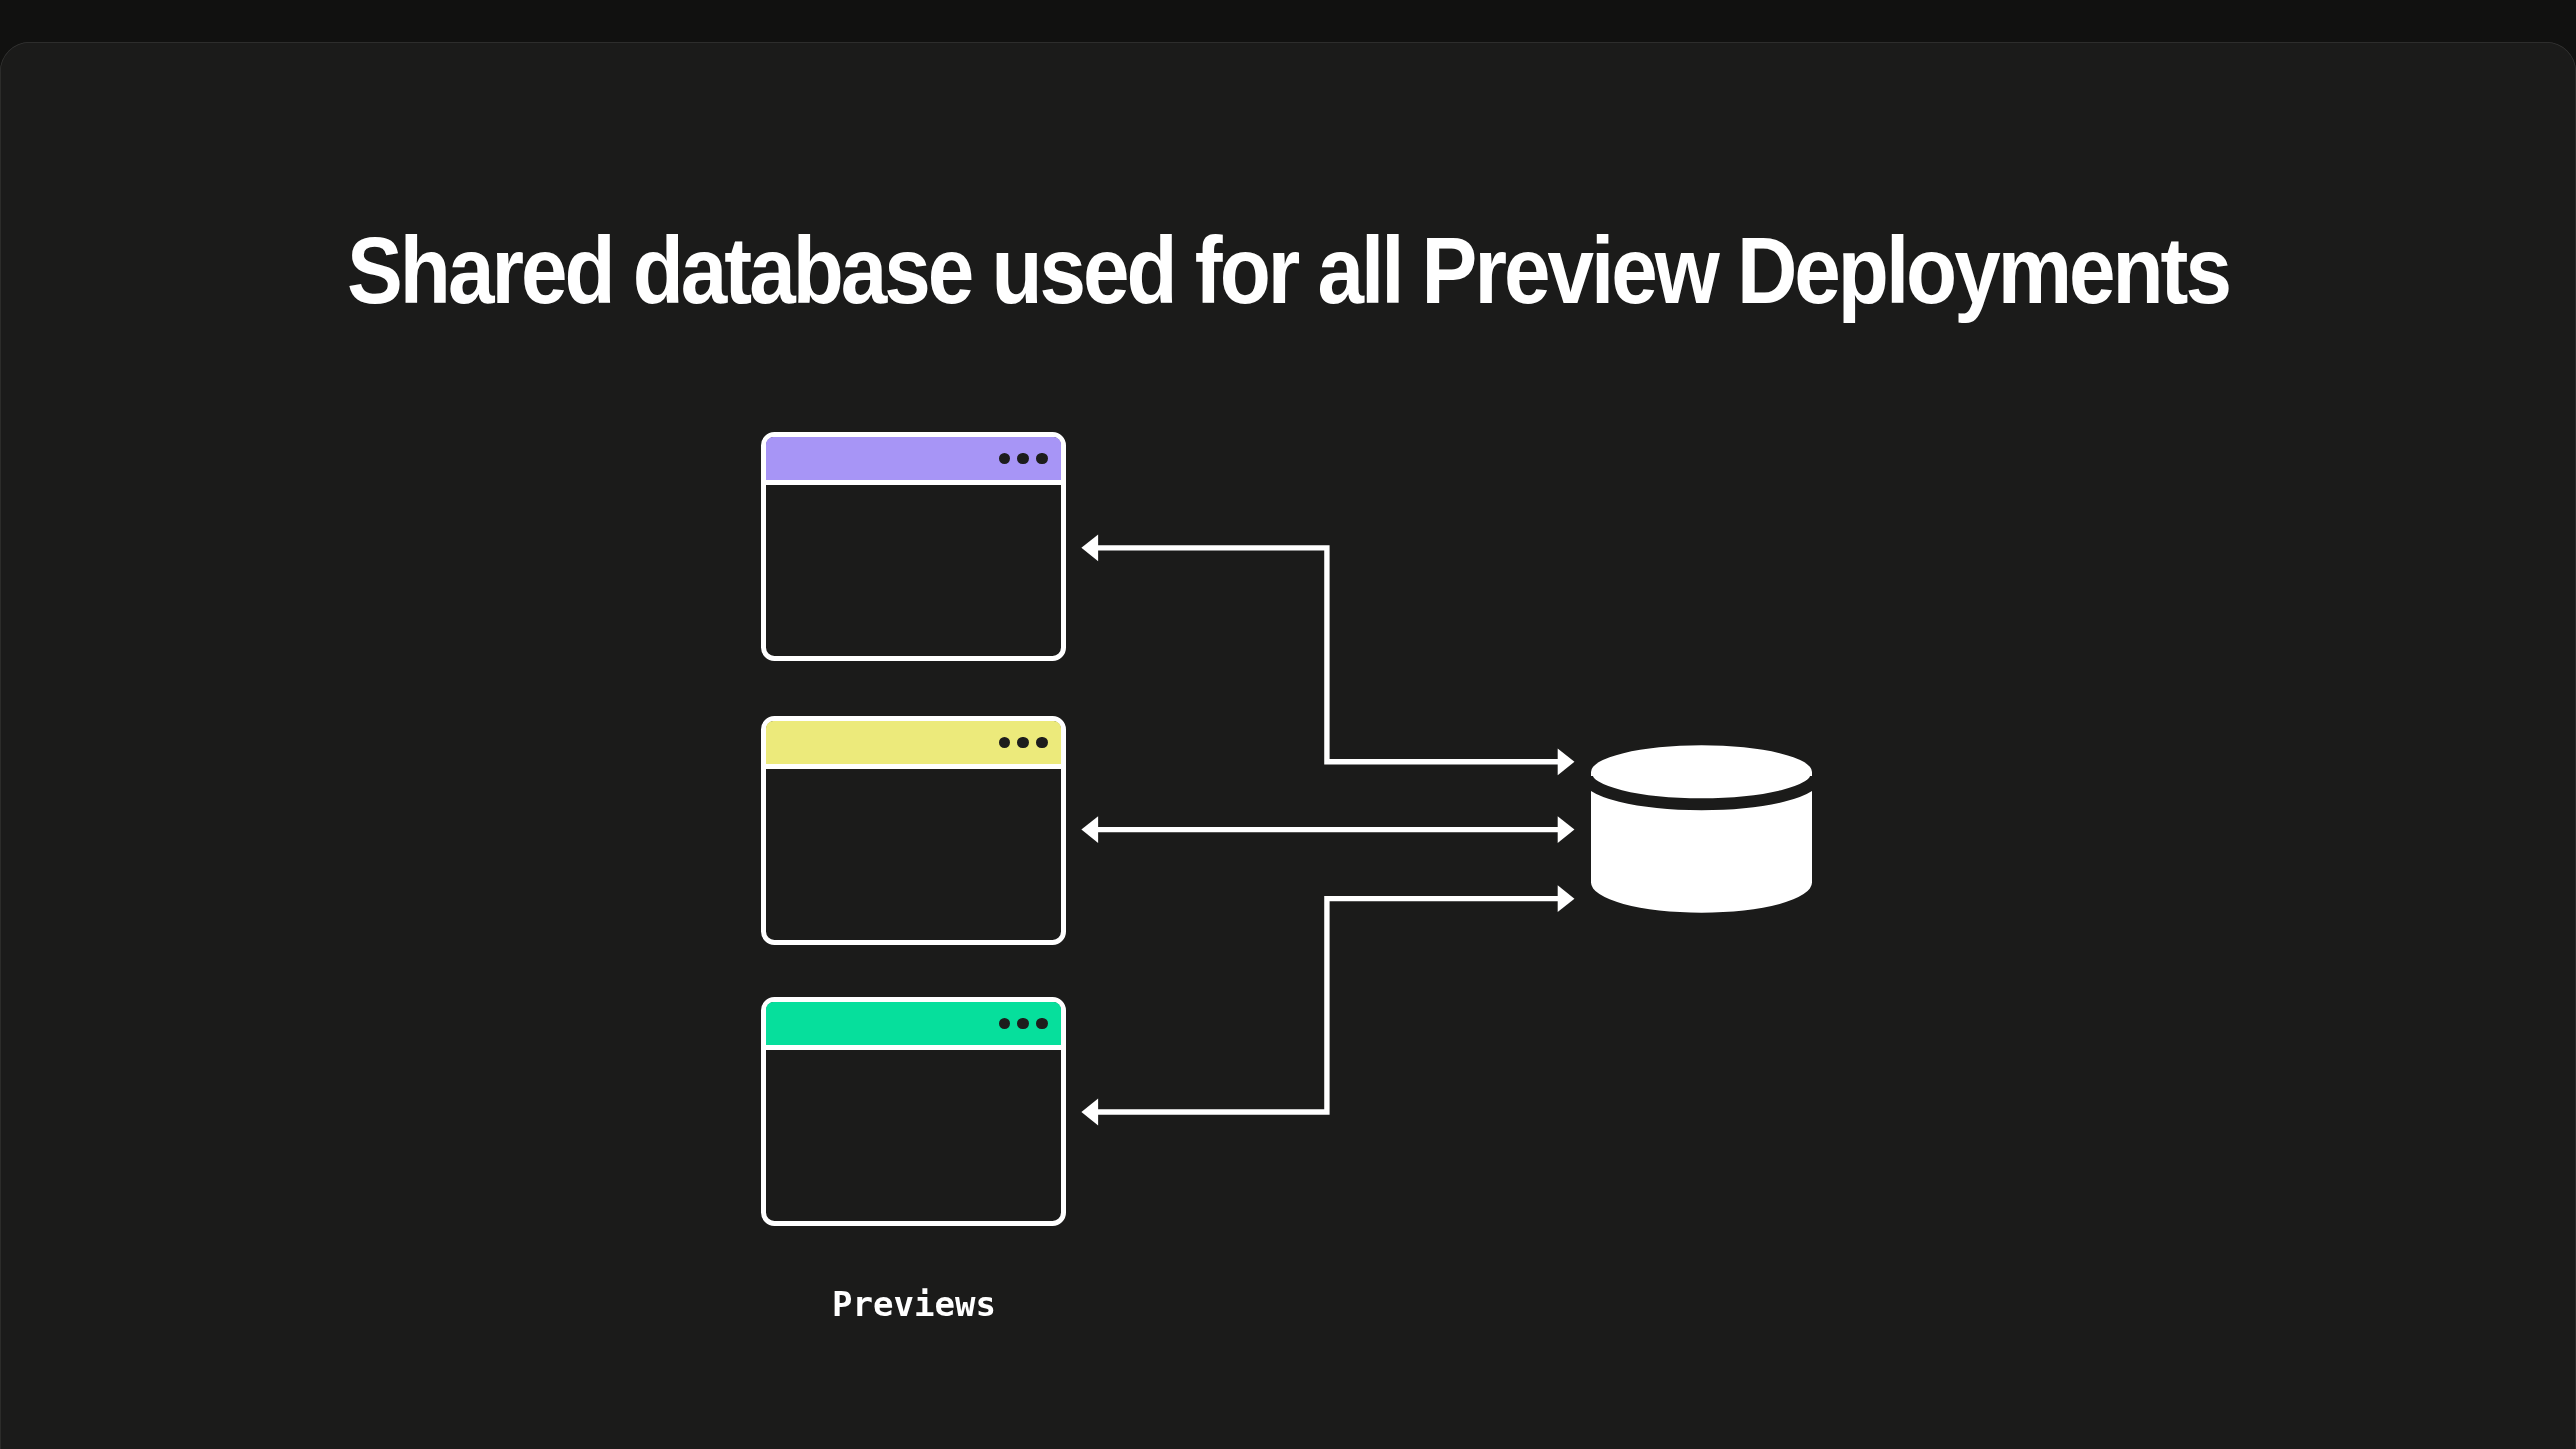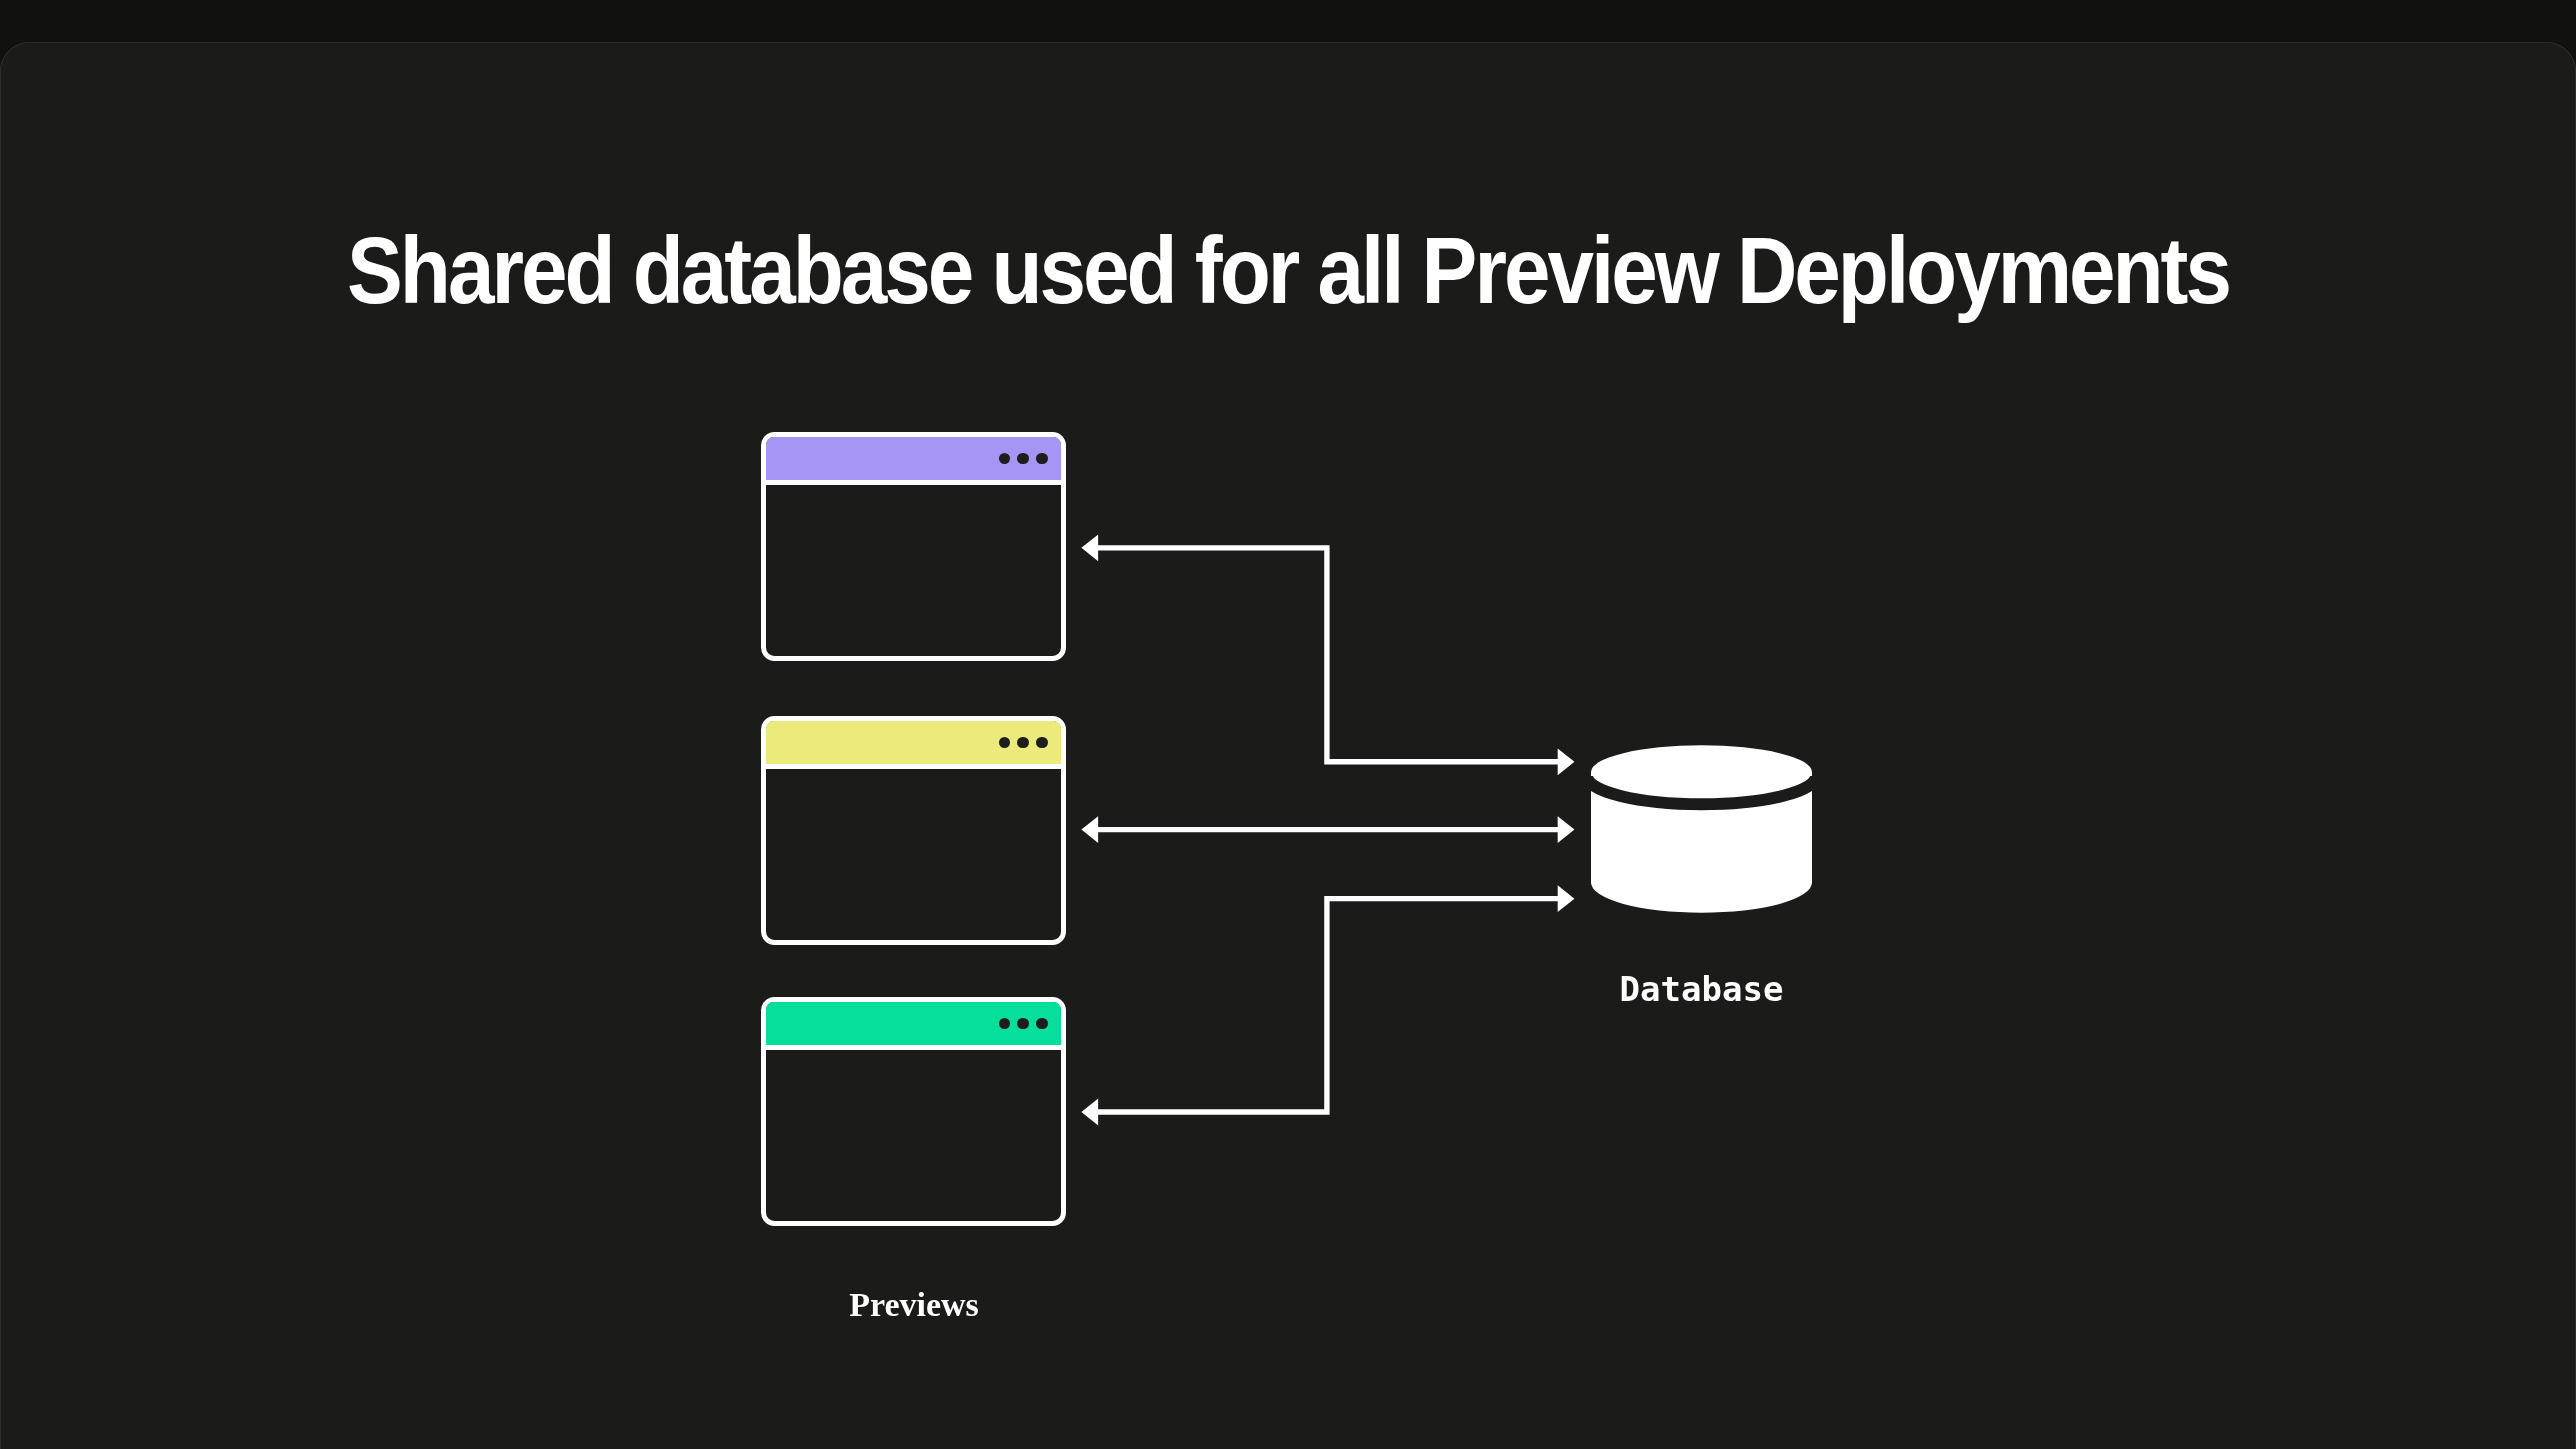--- a/index.html
+++ b/index.html
@@ -73,21 +73,20 @@
     font-weight: bold;
     font-size: 34px;
     color: #ffffff;
     line-height: 47px;
     height: 47px;
   }
   #previews-label {
     left: 761px;
     width: 306px;
     top: 1239px;
-    font-family: Liberation Serif, serif;
   }
   #database-label {
     left: 1534px;
     width: 335px;
     top: 924px;
   }
   
   #arrow-layer {
     position: absolute;
     left: 0; top: 0;
@@ -154,16 +153,15 @@
         <polygon points="1612,1595 1637,1575 1637,1615" fill="#ffffff"></polygon>
         <polygon points="2347,1277 2322,1257 2322,1297" fill="#ffffff"></polygon>
       </g>
     </svg>
 
   <svg id="database-icon" viewBox="0 0 330 250" xmlns="http://www.w3.org/2000/svg">
     <path d="M0,40 A165,40 0 0 1 330,40 L330,205 A165,45 0 0 1 0,205 Z" fill="#ffffff"></path>
     <path d="M-6,46 A171,42 0 0 0 336,46" fill="none" stroke="#1b1b1a" stroke-width="18"></path>
   </svg>
 
-  <div id="database-label" class="mono-label">Database</div>
 
 </div>
 
 
 </body></html>

